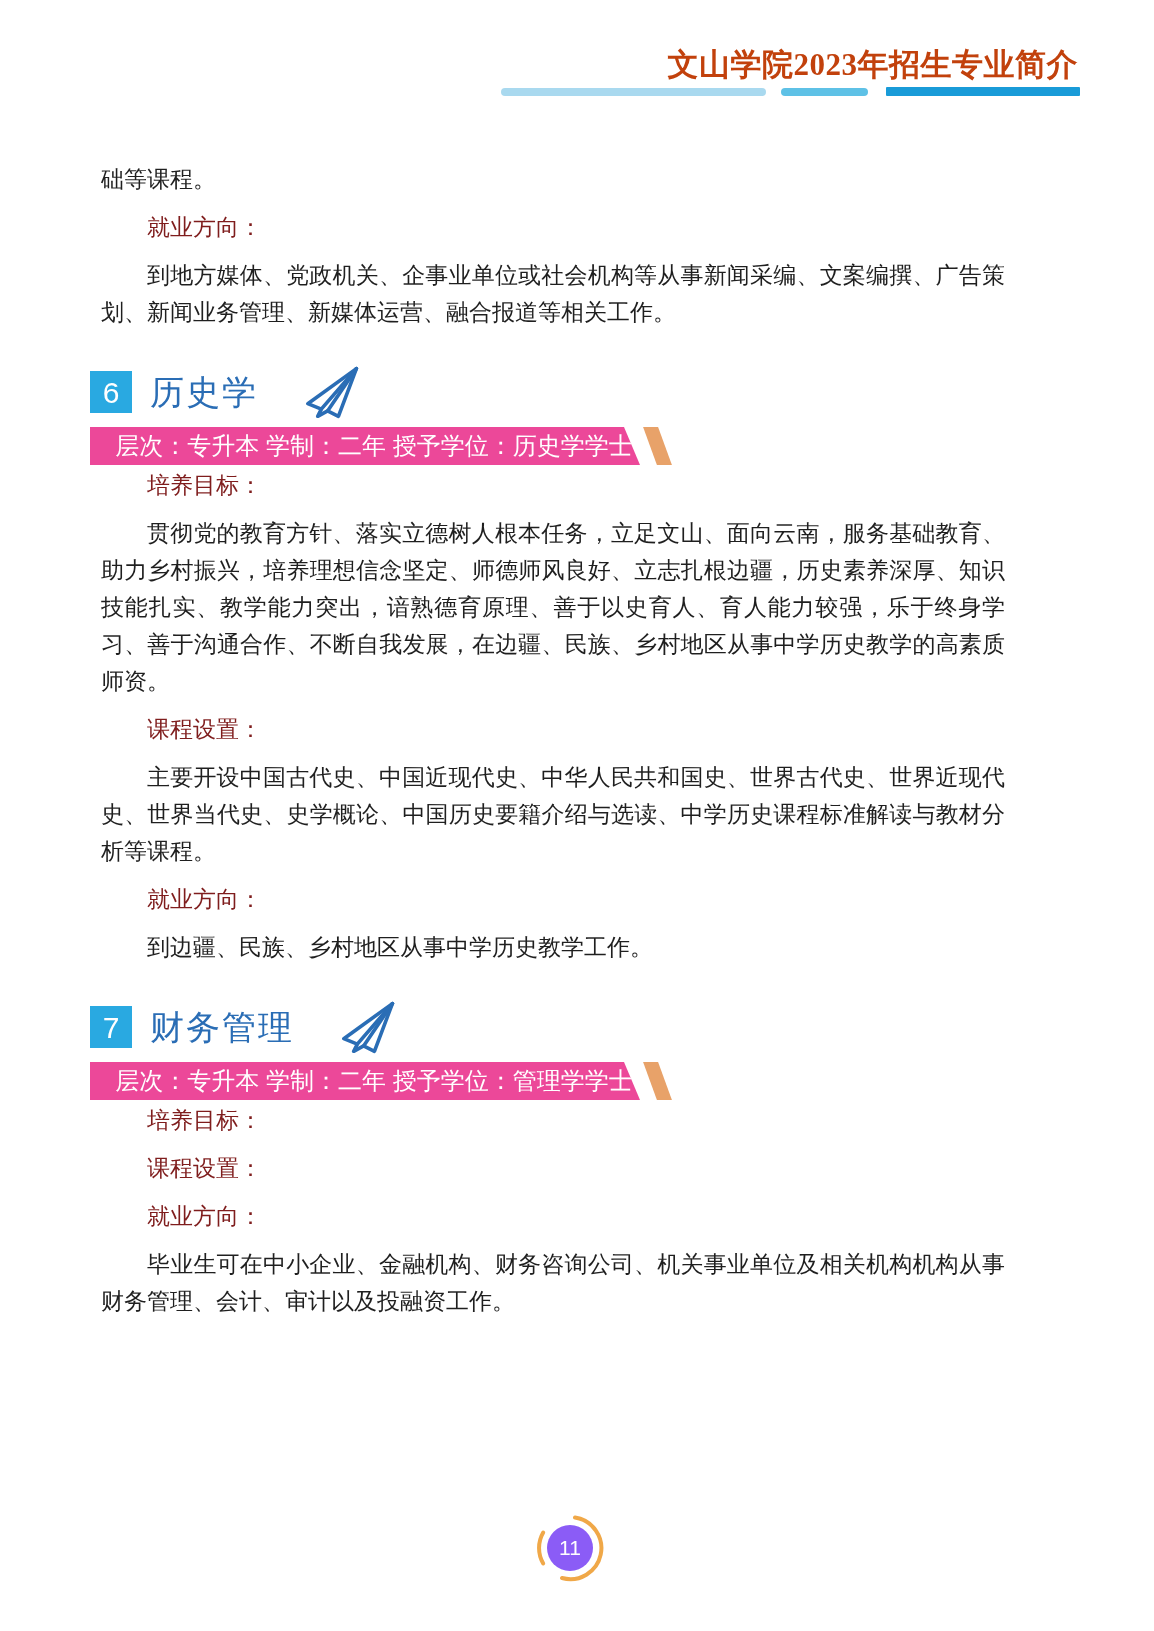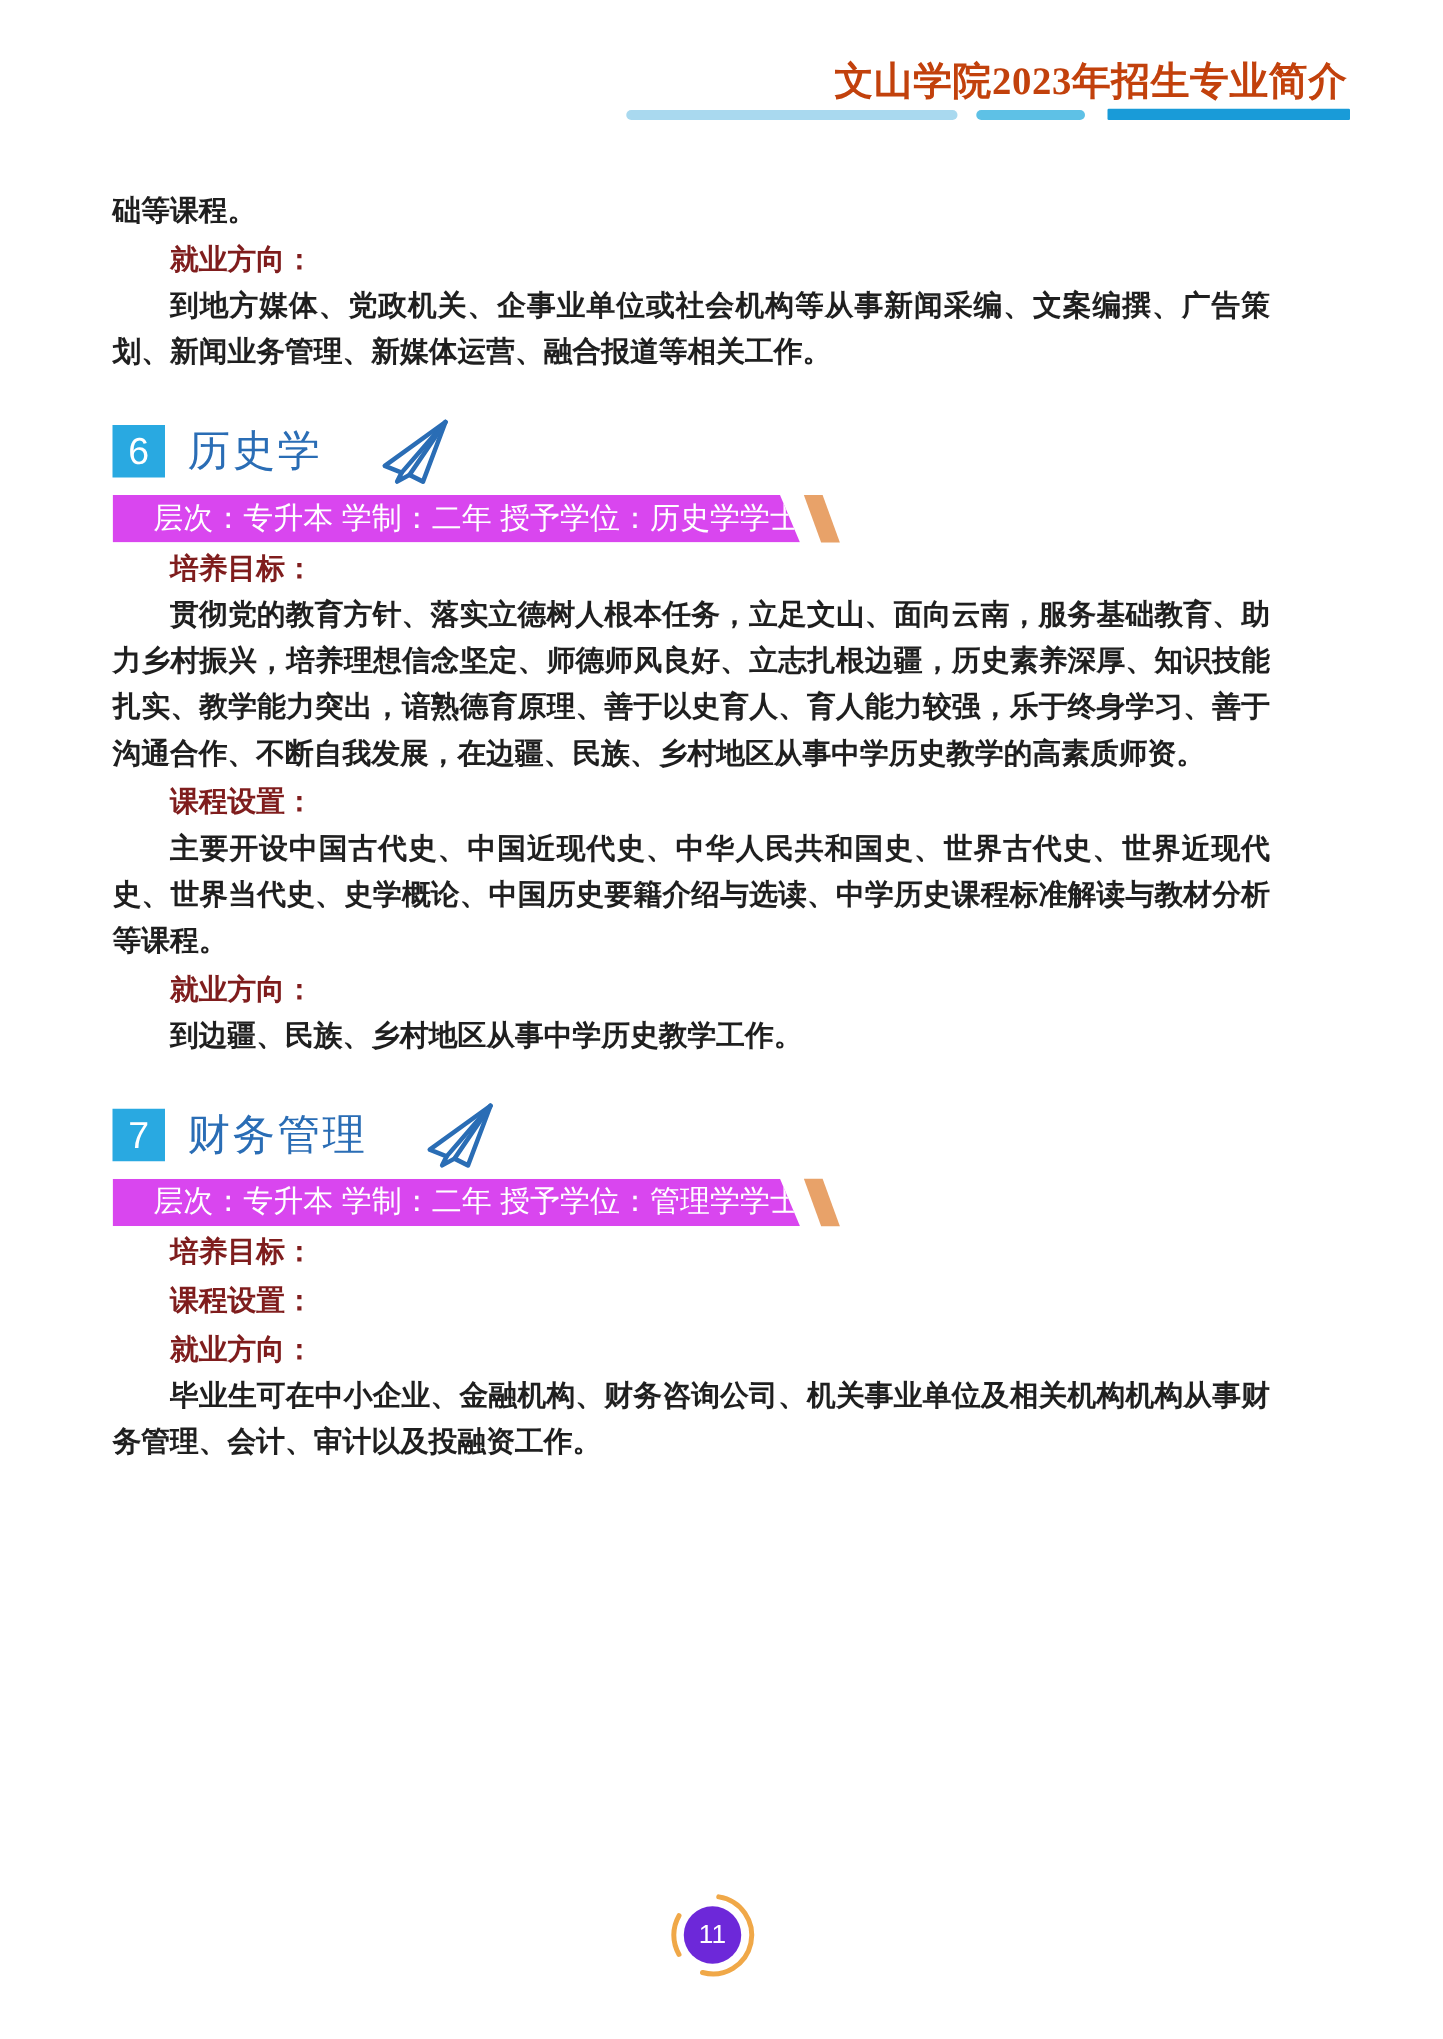--- a/index.html
+++ b/index.html
@@ -23,57 +23,57 @@
   .uline{position:absolute;height:8px;border-radius:4px;}
   .uline.l1{left:501px;top:88px;width:265px;background:#A9D9EF;}
   .uline.l2{left:781px;top:88px;width:87px;background:#5EC1E6;}
   .uline.l3{left:886px;top:87px;width:194px;height:9px;background:#199BD8;border-radius:1px;}
 
   
   .content{
     position:absolute;left:90px;top:150px;width:926px;
     font-size:23px;line-height:37px;text-align:justify;
   }
-  .content p{margin:0;font-weight:bold;}
+  .content p{margin:11px;}
   .indent{text-indent:2em;}
   .sub{color:#7f1d1d;text-indent:2em;margin-top:2px !important;}
 
   
   .section{margin-top:38px;}
   .sec-head{display:flex;align-items:center;height:46px;}
   .badge{
     width:42px;height:42px;background:#29A9E1;color:#fff;
     font-size:30px;display:flex;align-items:center;justify-content:center;
     flex:0 0 auto;
   }
   .sec-title{
     margin-left:18px;font-size:34px;font-weight:normal;color:#2A6DB5;
     letter-spacing:2px;white-space:nowrap;text-indent:0;
   }
   .plane{margin-left:46px;flex:0 0 auto;display:block;}
 
   
   .banner{margin-top:12px;height:38px;display:flex;align-items:stretch;}
   .banner-bar{
-    background:#d946ef;color:#fff;font-size:24px;line-height:38px;
+    background:#ec4899;color:#fff;font-size:24px;line-height:38px;
     padding-left:18px;width:532px;white-space:nowrap;
     clip-path:polygon(0 0,calc(100% - 16px) 0,100% 100%,0 100%);
-    text-align:right;text-indent:0;
+    text-align:center;text-indent:0;
   }
   .banner-tail{
     width:15px;background:#E8A269;margin-left:10px;
     transform:skewX(20deg);flex:0 0 auto;
   }
 
   
   .page-num-wrap{position:absolute;left:532px;top:1510px;width:76px;height:76px;}
   .page-num-wrap svg{position:absolute;left:0;top:0;}
   .page-num{
     position:absolute;left:15px;top:15px;width:46px;height:46px;
-    background:#6d28d9;border-radius:50%;
+    background:#8b5cf6;border-radius:50%;
     color:#fff;font-size:21px;display:flex;align-items:center;justify-content:center;
   }
 </style>
 </head>
 <body>
 
 <div class="page">
 
   <div class="hdr-title">文山学院2023年招生专业简介</div>
   <div class="uline l1"></div>

